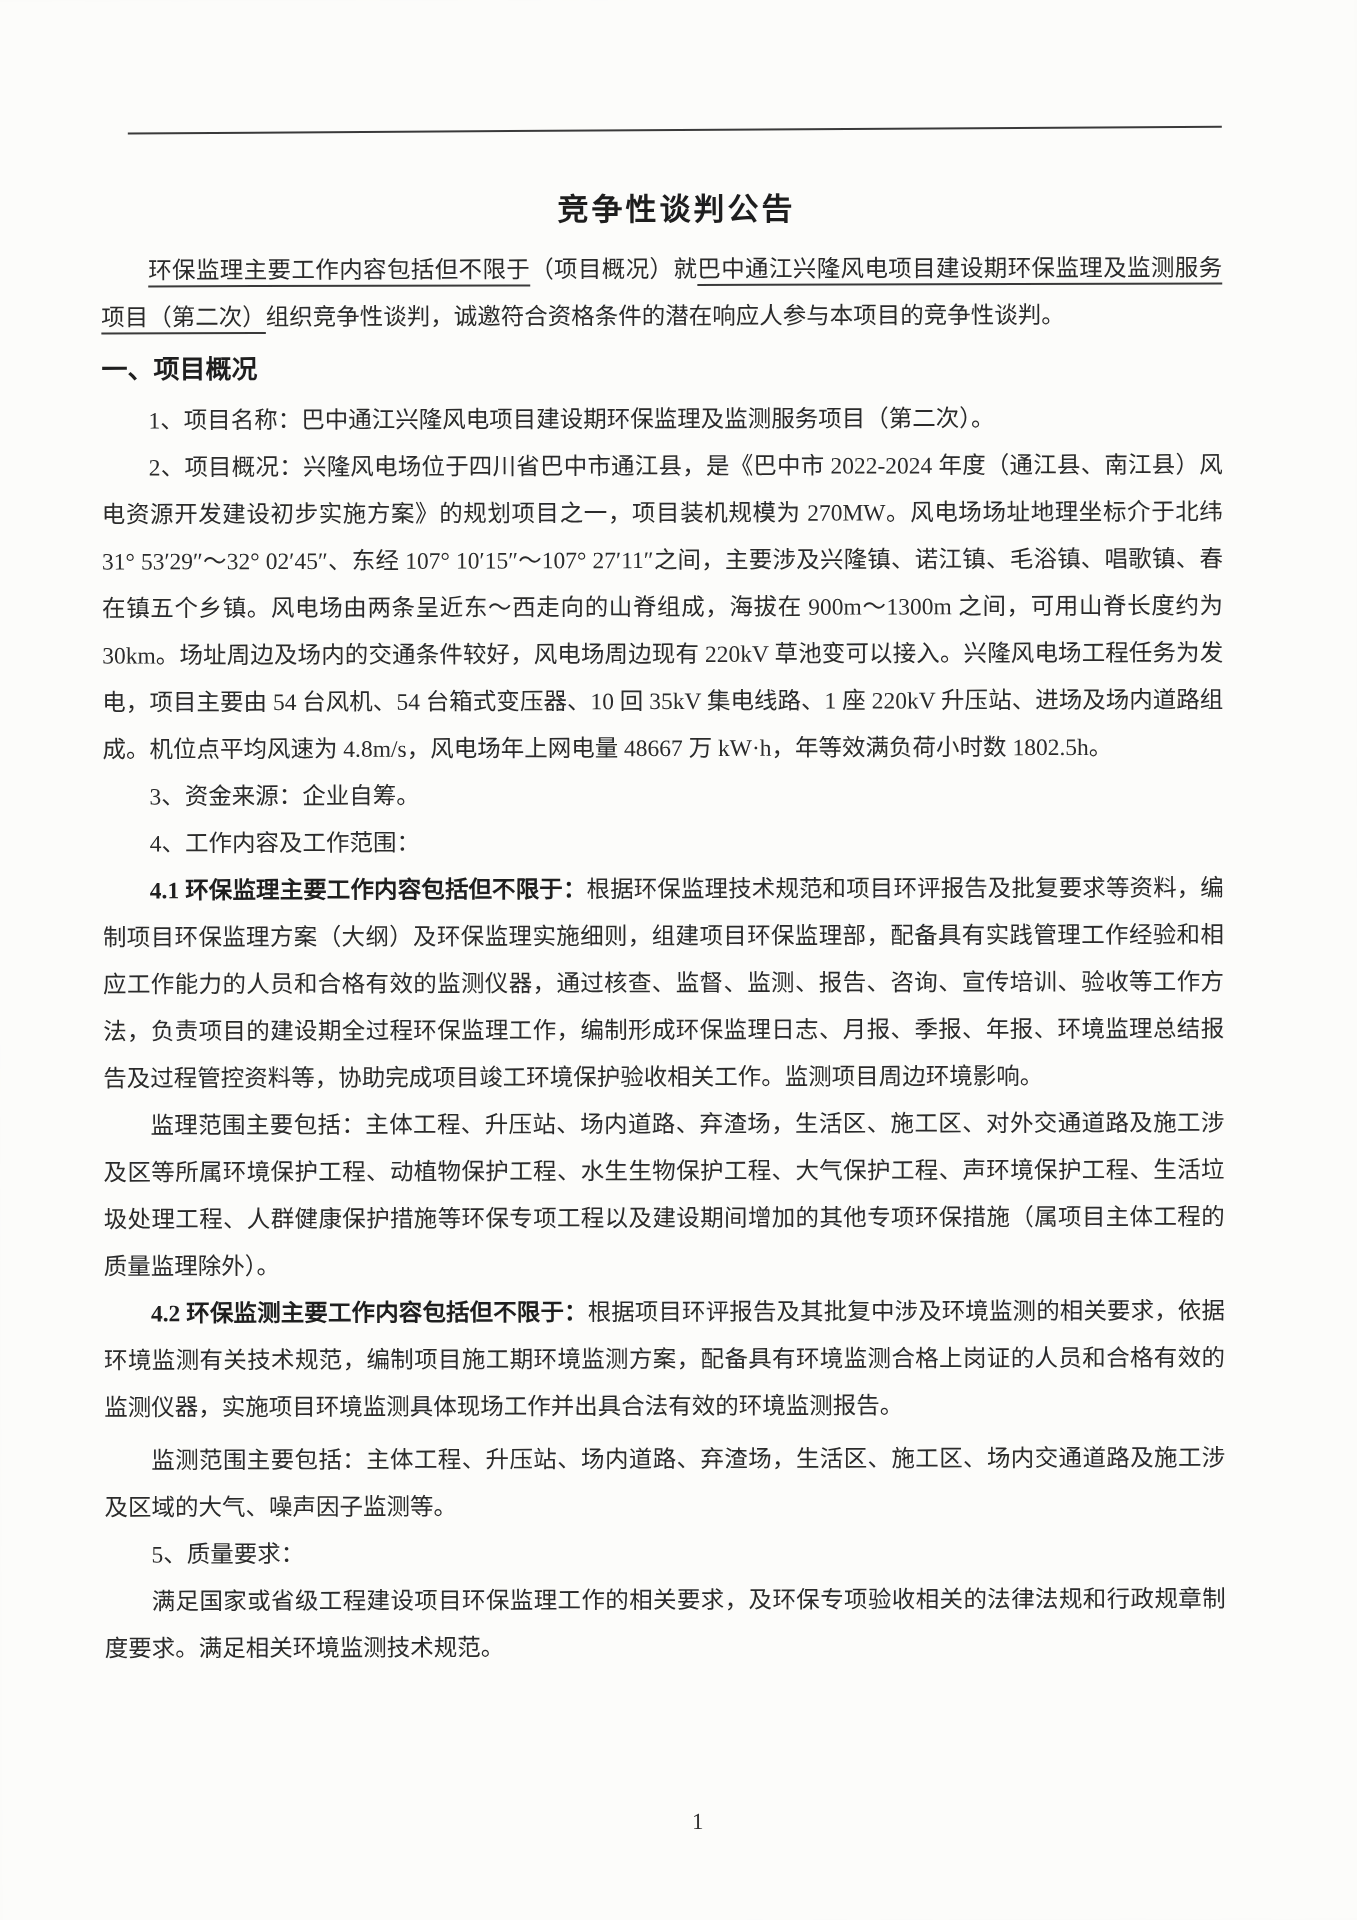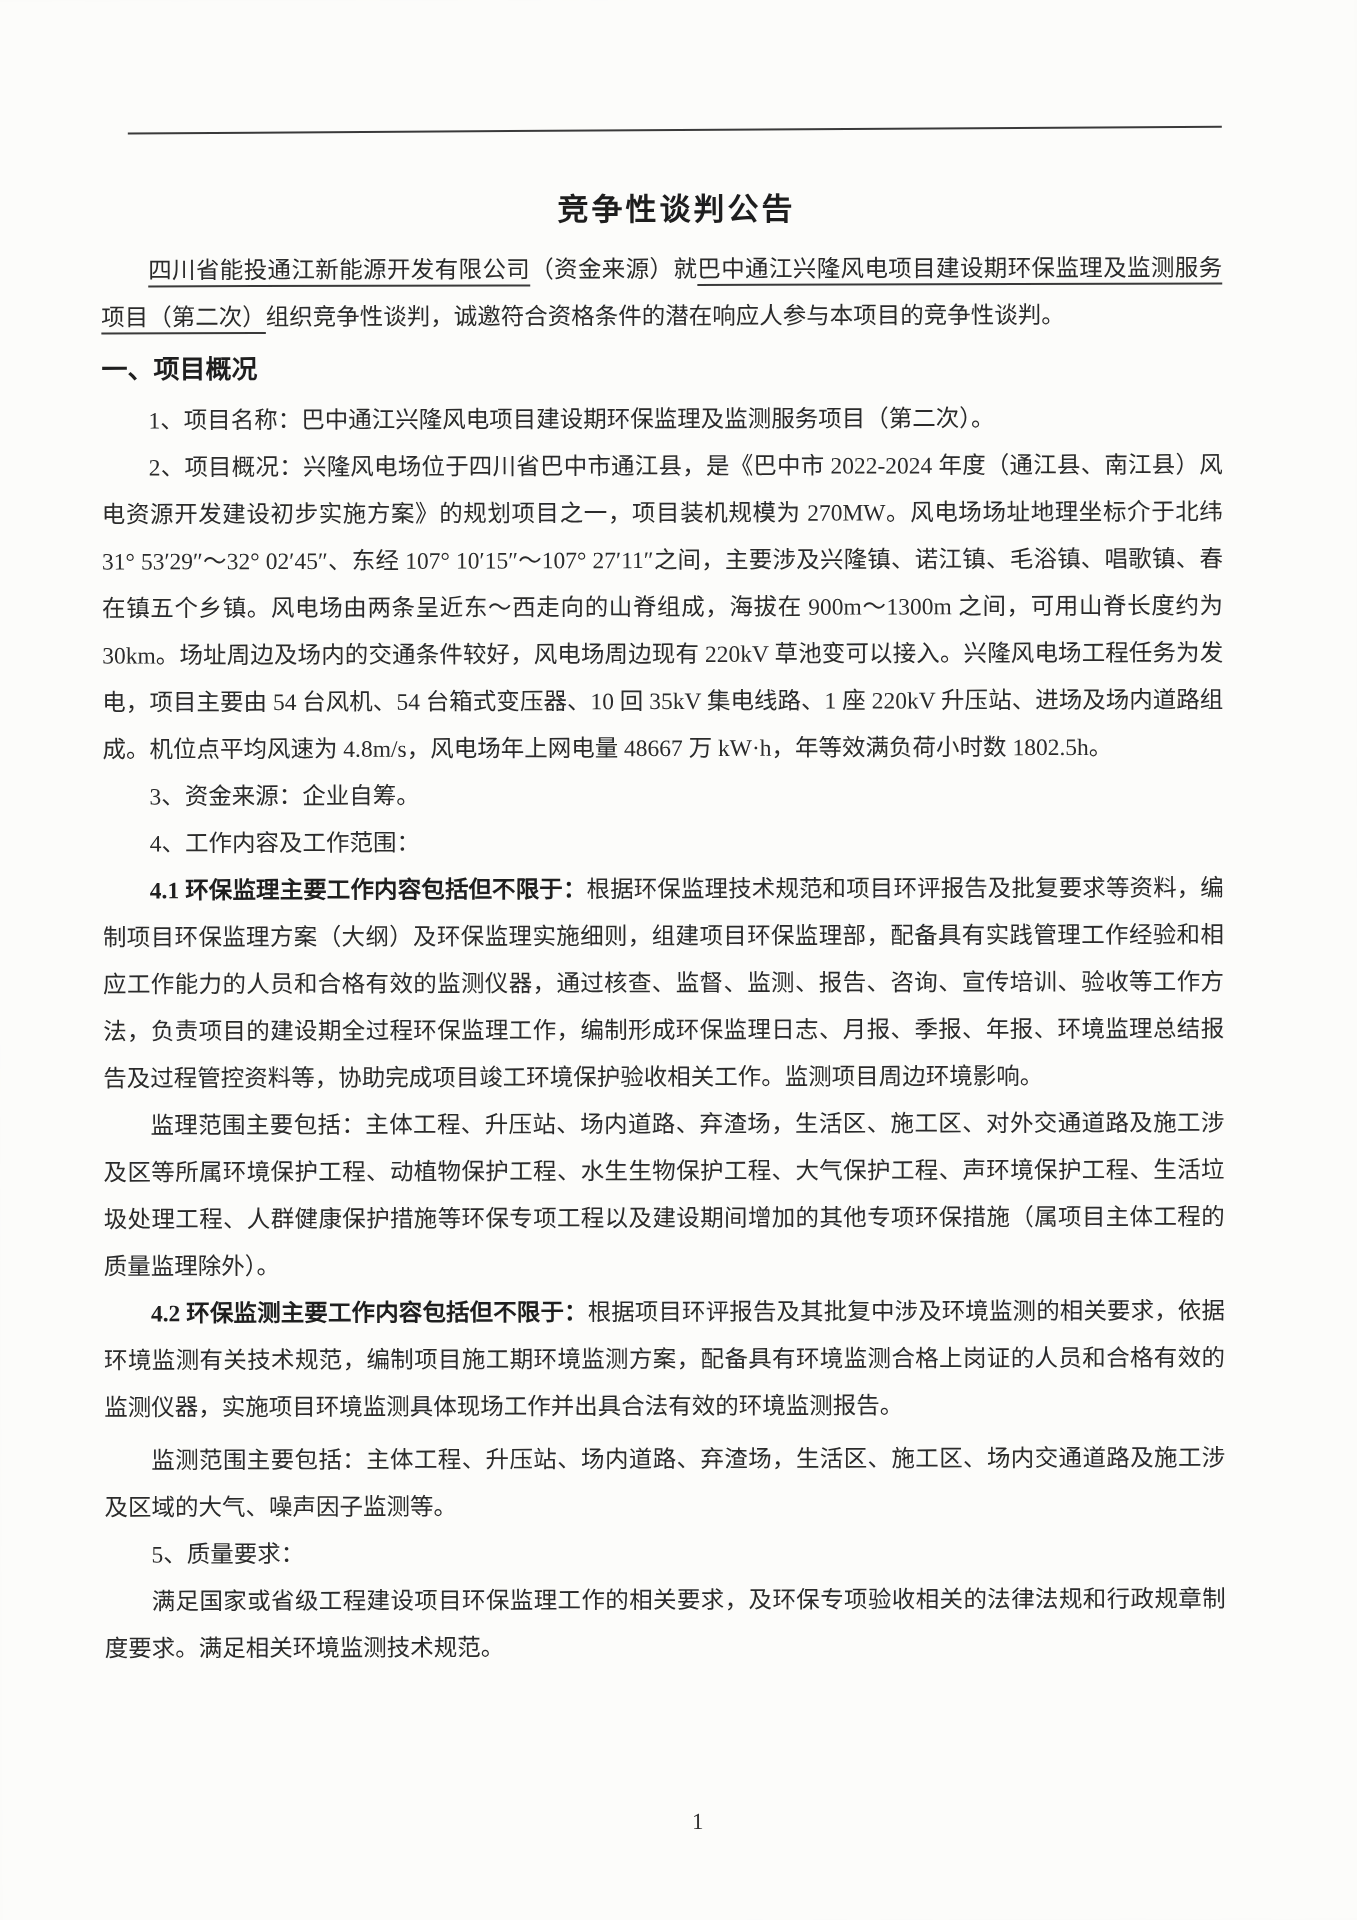--- a/index.html
+++ b/index.html
@@ -98,21 +98,21 @@
 <body>
 
 <div class="sheet">
 
   <div class="top-rule"></div>
 
   <h1 class="doc-title">竞争性谈判公告</h1>
 
   <div class="content">
 
-    <p class="para intro"><span class="ul">四川省能投通江新能源开发有限公司</span><span>（资金来源）就</span><span class="ul">巴中通江兴隆风电项目建设期环保监理及监测服务项目（第二次）</span><span>组织竞争性谈判，诚邀符合资格条件的潜在响应人参与本项目的竞争性谈判。</span></p>
+    <p class="para intro"><span class="ul">环保监理主要工作内容包括但不限于</span><span>（项目概况）就</span><span class="ul">巴中通江兴隆风电项目建设期环保监理及监测服务项目（第二次）</span><span>组织竞争性谈判，诚邀符合资格条件的潜在响应人参与本项目的竞争性谈判。</span></p>
 
     <h2 class="sec-heading">一、项目概况</h2>
 
     <div class="paras">
         <p class="para">1、项目名称：巴中通江兴隆风电项目建设期环保监理及监测服务项目（第二次）。</p>
         <p class="para">2、项目概况：兴隆风电场位于四川省巴中市通江县，是《巴中市 2022-2024 年度（通江县、南江县）风电资源开发建设初步实施方案》的规划项目之一，项目装机规模为 270MW。风电场场址地理坐标介于北纬 31° 53′29″～32° 02′45″、东经 107° 10′15″～107° 27′11″之间，主要涉及兴隆镇、诺江镇、毛浴镇、唱歌镇、春在镇五个乡镇。风电场由两条呈近东～西走向的山脊组成，海拔在 900m～1300m 之间，可用山脊长度约为 30km。场址周边及场内的交通条件较好，风电场周边现有 220kV 草池变可以接入。兴隆风电场工程任务为发电，项目主要由 54 台风机、54 台箱式变压器、10 回 35kV 集电线路、1 座 220kV 升压站、进场及场内道路组成。机位点平均风速为 4.8m/s，风电场年上网电量 48667 万 kW·h，年等效满负荷小时数 1802.5h。</p>
         <p class="para">3、资金来源：企业自筹。</p>
         <p class="para">4、工作内容及工作范围：</p>
         <p class="para"><b>4.1 环保监理主要工作内容包括但不限于：</b>根据环保监理技术规范和项目环评报告及批复要求等资料，编制项目环保监理方案（大纲）及环保监理实施细则，组建项目环保监理部，配备具有实践管理工作经验和相应工作能力的人员和合格有效的监测仪器，通过核查、监督、监测、报告、咨询、宣传培训、验收等工作方法，负责项目的建设期全过程环保监理工作，编制形成环保监理日志、月报、季报、年报、环境监理总结报告及过程管控资料等，协助完成项目竣工环境保护验收相关工作。监测项目周边环境影响。</p>
         <p class="para">监理范围主要包括：主体工程、升压站、场内道路、弃渣场，生活区、施工区、对外交通道路及施工涉及区等所属环境保护工程、动植物保护工程、水生生物保护工程、大气保护工程、声环境保护工程、生活垃圾处理工程、人群健康保护措施等环保专项工程以及建设期间增加的其他专项环保措施（属项目主体工程的质量监理除外）。</p>

